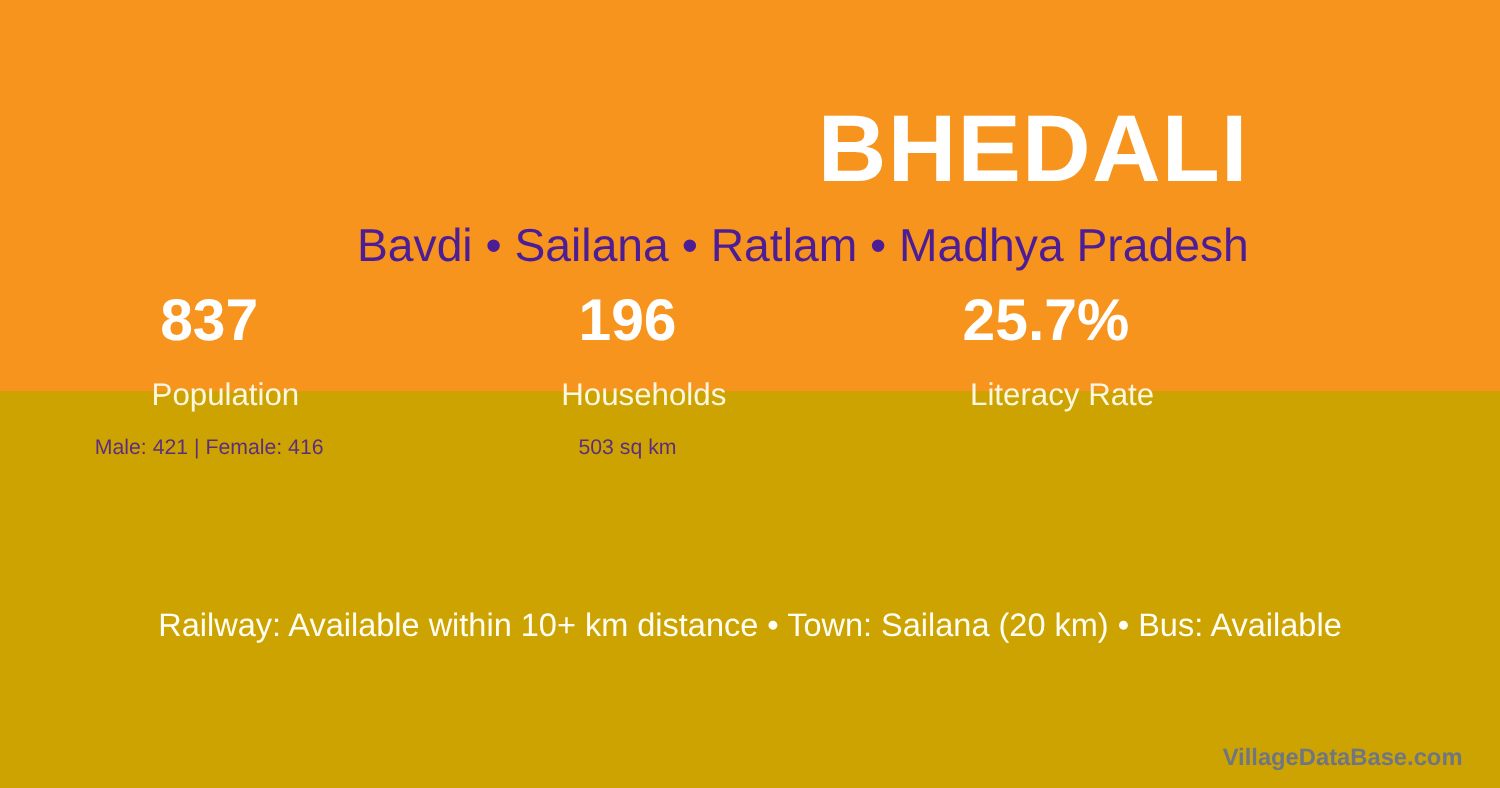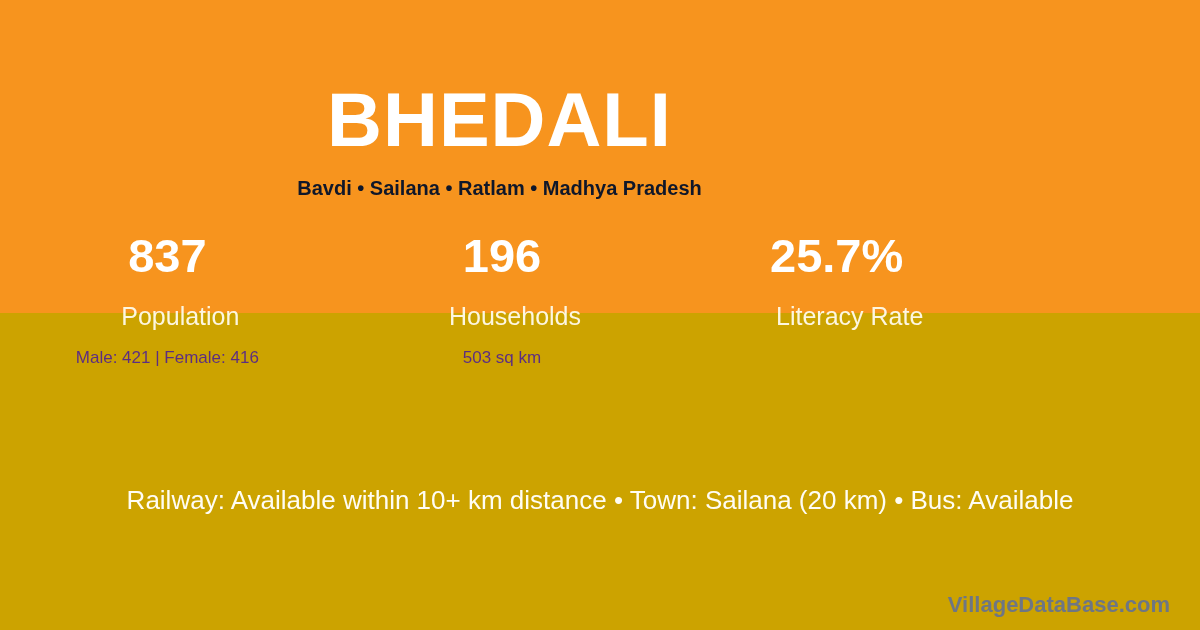--- a/index.html
+++ b/index.html
@@ -31,40 +31,40 @@
     height: 313px;
     background: #f7941e;
   }
 
   
   .header {
     position: absolute;
     left: 0;
     top: 0;
     width: 999px;
-    text-align: center;
+    text-align: right;
   }
 
   .village-title {
     margin: 0;
     padding-top: 82px;
     font-size: 76px;
     font-weight: bold;
     letter-spacing: 1px;
     line-height: 1.0;
     color: #ffffff;
   }
 
   .village-location {
     margin: 0;
     padding-top: 20px;
-    font-size: 20px;
-    font-weight: bold;
+    font-size: 37px;
+    font-weight: normal;
     line-height: 1.0;
-    color: #0f172a;
+    color: #4c1d95;
   }
 
   
   .stats-row {
     position: absolute;
     left: 0;
     top: 232px;
     width: 1004px;
     display: flex;
   }
@@ -111,21 +111,21 @@
     font-weight: normal;
     line-height: 1.0;
     color: #fffdf4;
   }
 
   
   .brand {
     position: absolute;
     right: 30px;
     bottom: 14px;
-    font-size: 22px;
+    font-size: 19px;
     font-weight: bold;
     line-height: 1.0;
     color: #6e7684;
     letter-spacing: 0px;
   }
 </style>
 </head>
 <body>
 
 <div class="card">

